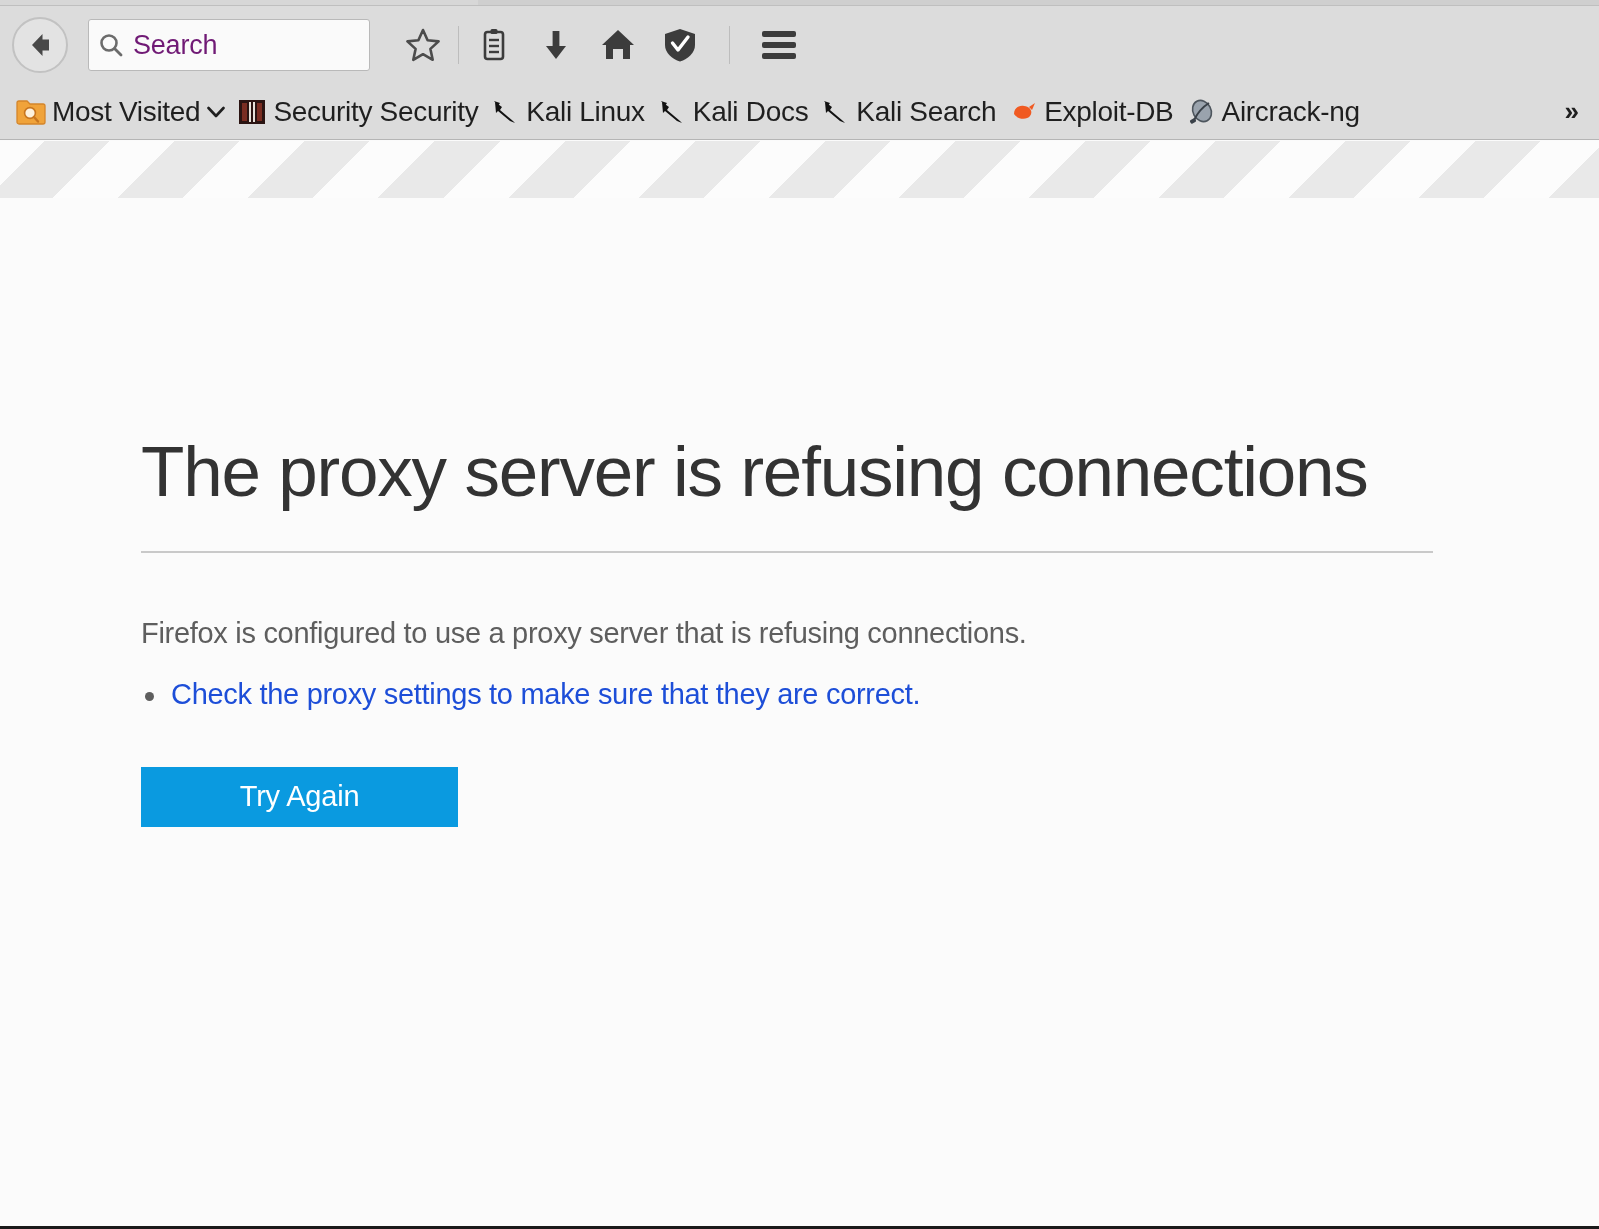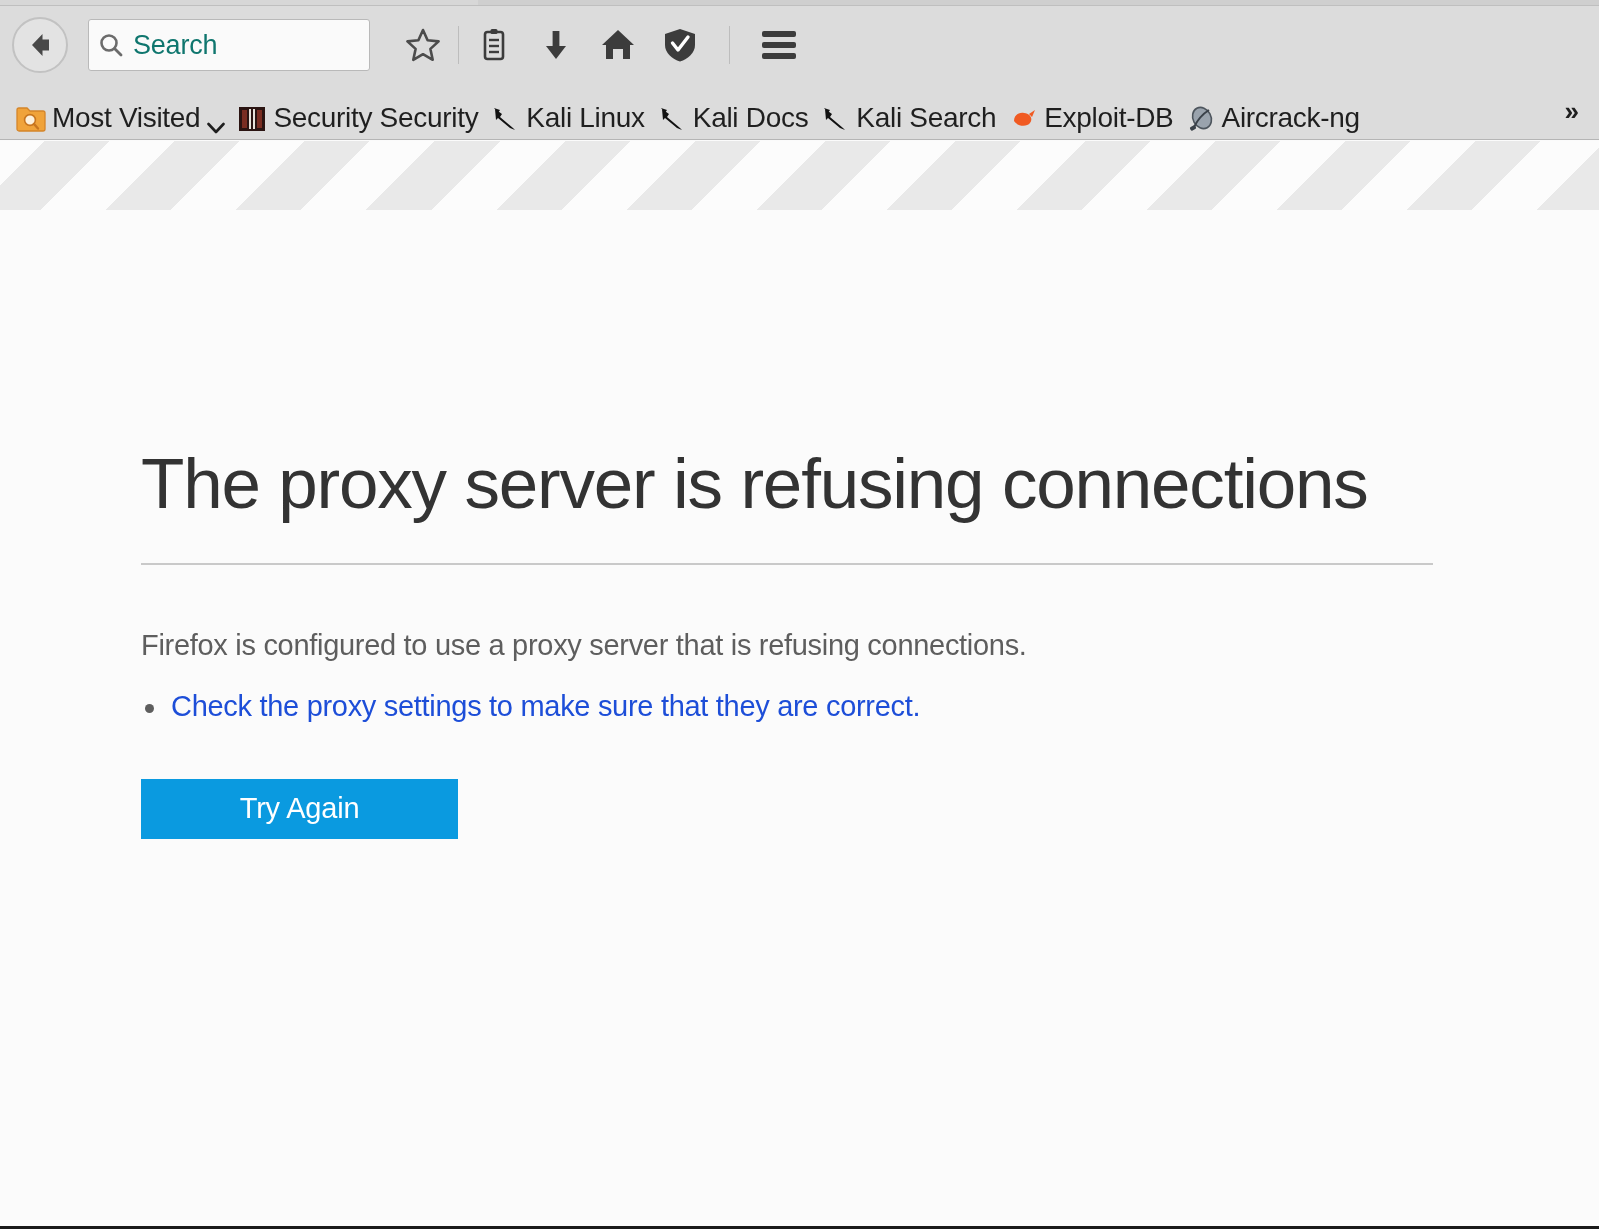--- a/index.html
+++ b/index.html
@@ -73,40 +73,40 @@
   .searchbar {
     flex: none;
     width: 282px; height: 52px;
     margin-left: 20px;
     background: #fafafa;
     border: 1px solid #b9b9b9;
     border-radius: 3px;
     display: flex; align-items: center;
   }
   .search-icon-wrap { width: 44px; display: flex; align-items: center; justify-content: center; flex: none; }
-  .search-placeholder { font-size: 27px; color: #0f766e; letter-spacing: -0.2px; }
+  .search-placeholder { font-size: 27px; color: #701a75; letter-spacing: -0.2px; }
 
   .toolbtn {
     width: 62px; height: 62px;
     display: flex; align-items: center; justify-content: center;
     flex: none;
   }
   .tb-sep { width: 1px; height: 38px; background: #bdbdbd; flex: none; margin: 0 4px; }
 
   
   .bookmarks {
     position: absolute; top: 84px; left: 0;
     width: 1599px; height: 56px;
     background: #dcdcdc;
     border-bottom: 1px solid #b5b5b5;
     display: flex; align-items: center;
     padding-left: 10px;
   }
   .bm {
-    display: flex; align-items: flex-end;
+    display: flex; align-items: center;
     height: 44px;
     padding: 0 6px;
     font-size: 28px;
     color: #1f1f1f;
     letter-spacing: -0.3px;
     white-space: nowrap;
   }
   .bm-ico {
     width: 30px; height: 30px;
     margin-right: 6px;
@@ -127,21 +127,21 @@
     background-color: #fcfcfc;
     background-image: repeating-linear-gradient(
       -45deg,
       #e9e9e9 0px, #e9e9e9 46px,
       #fcfcfc 46px, #fcfcfc 92px
     );
   }
 
   
   .content {
-    position: absolute; top: 210px; left: 0;
+    position: absolute; top: 198px; left: 0;
     width: 1599px; height: 1013px;
     background: #fbfbfb;
   }
   .page-inner { position: absolute; left: 141px; top: 0; width: 1292px; }
 
   .err-title {
     margin-top: 237px;
     font-size: 71px;
     font-weight: 300;
     color: #333333;

